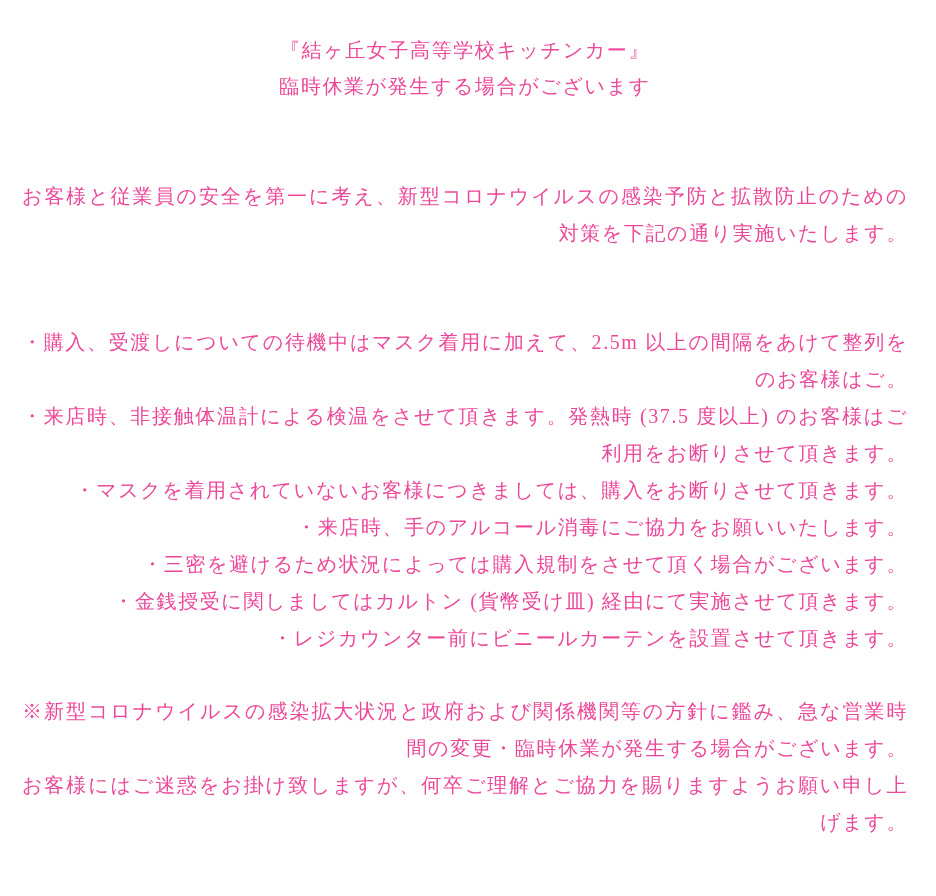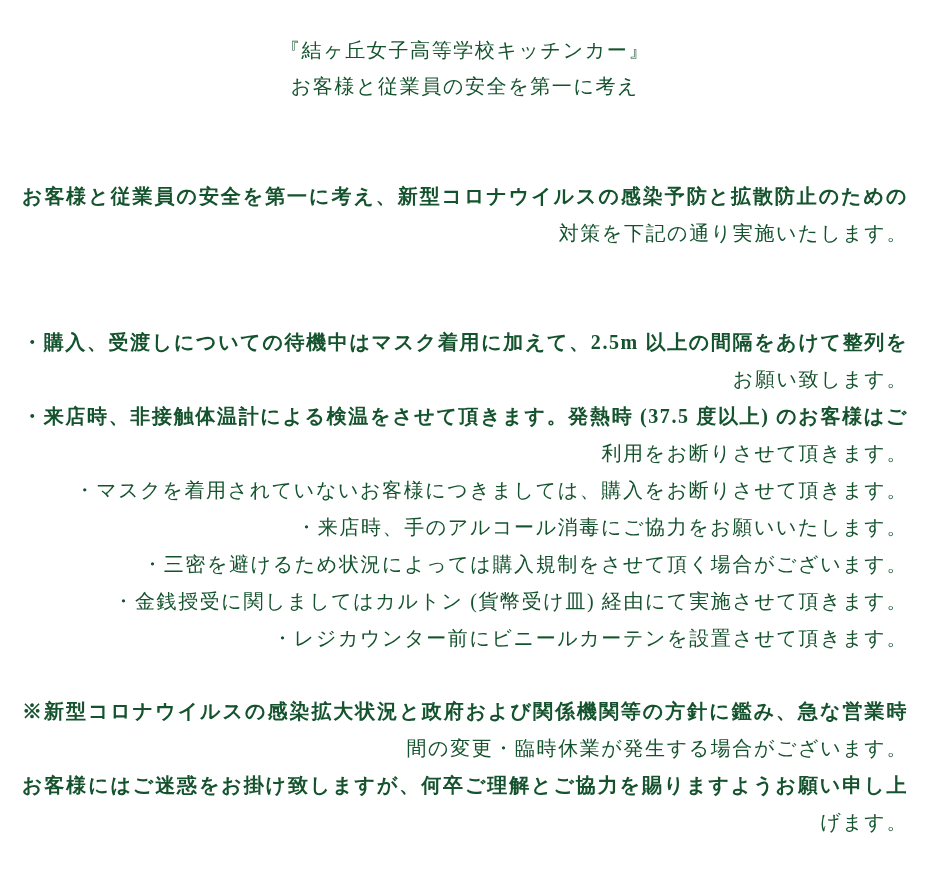--- a/index.html
+++ b/index.html
@@ -2,64 +2,63 @@
 <html><head>
 <meta charset="utf-8">
 <style>
   * { margin: 0; padding: 0; box-sizing: border-box; }
   html, body { background: #ffffff; }
   .page {
     position: relative;
     width: 936px;
     height: 896px;
     background: #ffffff;
-    color: #14532d;
+    color: #ec4899;
     font-family: "Liberation Serif", "DejaVu Serif", serif;
     font-size: 20px;
     padding: 32px 28px 0 22px;
     overflow: hidden;
   }
   .line {
     line-height: 37px;
     letter-spacing: 1.6px;
     text-align: right;
   }
   .title .line {
     line-height: 36px;
     text-align: center;
   }
   .j {
     text-align: justify;
     text-align-last: justify;
-    font-weight: bold;
   }
   .intro    { margin-top: 74px; }
   .measures { margin-top: 72px; }
   .note     { margin-top: 36px; }
   .closing  { }
 </style>
 </head>
 <body>
 
 <div class="page">
 
   <header class="title">
     <div class="line">『結ヶ丘女子高等学校キッチンカー』</div>
-    <div class="line">お客様と従業員の安全を第一に考え</div>
+    <div class="line">臨時休業が発生する場合がございます</div>
   </header>
 
   <section class="intro">
     <div class="line j">お客様と従業員の安全を第一に考え、新型コロナウイルスの感染予防と拡散防止のための</div>
     <div class="line">対策を下記の通り実施いたします。</div>
   </section>
 
   <section class="measures">
     <div class="measure">
       <div class="line j">・購入、受渡しについての待機中はマスク着用に加えて、2.5m 以上の間隔をあけて整列を</div>
-      <div class="line">お願い致します。</div>
+      <div class="line">のお客様はご。</div>
     </div>
     <div class="measure">
       <div class="line j">・来店時、非接触体温計による検温をさせて頂きます。発熱時 (37.5 度以上) のお客様はご</div>
       <div class="line">利用をお断りさせて頂きます。</div>
     </div>
     <div class="measure">
       <div class="line">・マスクを着用されていないお客様につきましては、購入をお断りさせて頂きます。</div>
     </div>
     <div class="measure">
       <div class="line">・来店時、手のアルコール消毒にご協力をお願いいたします。</div>

